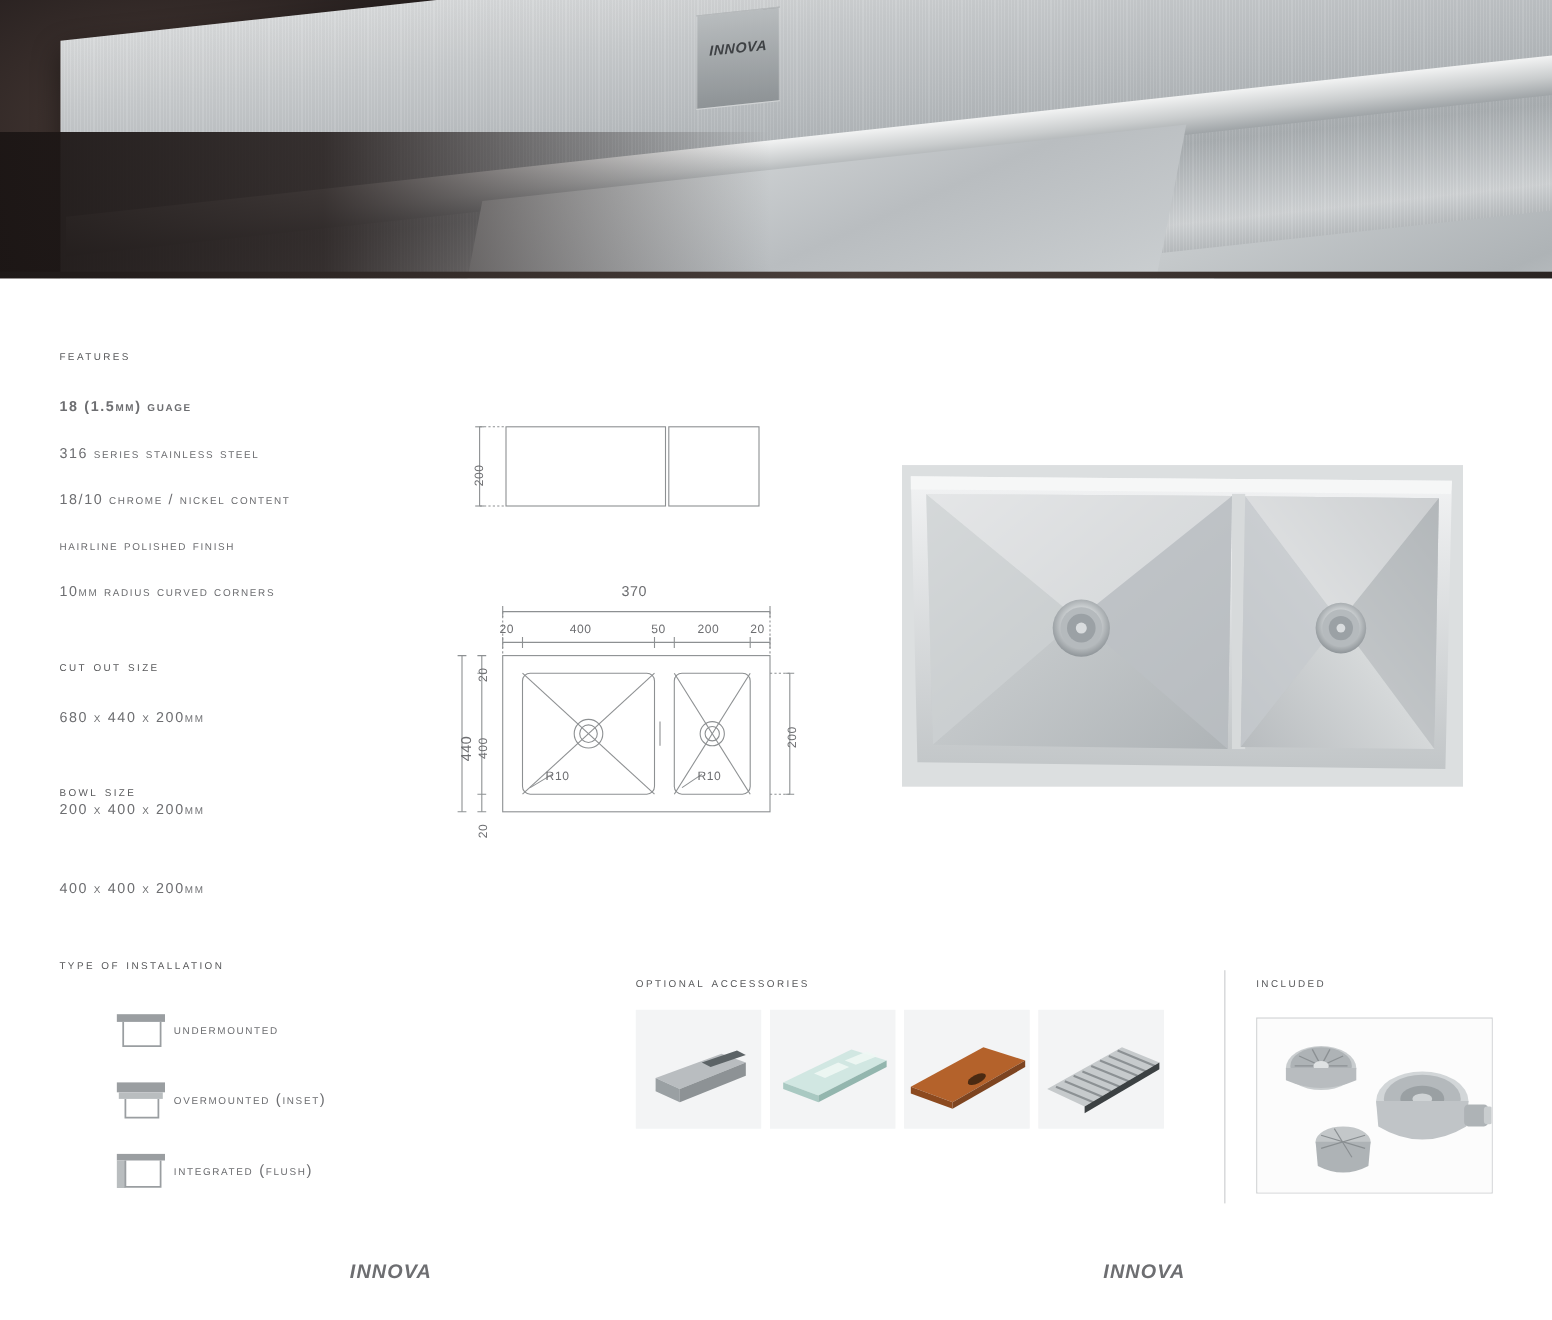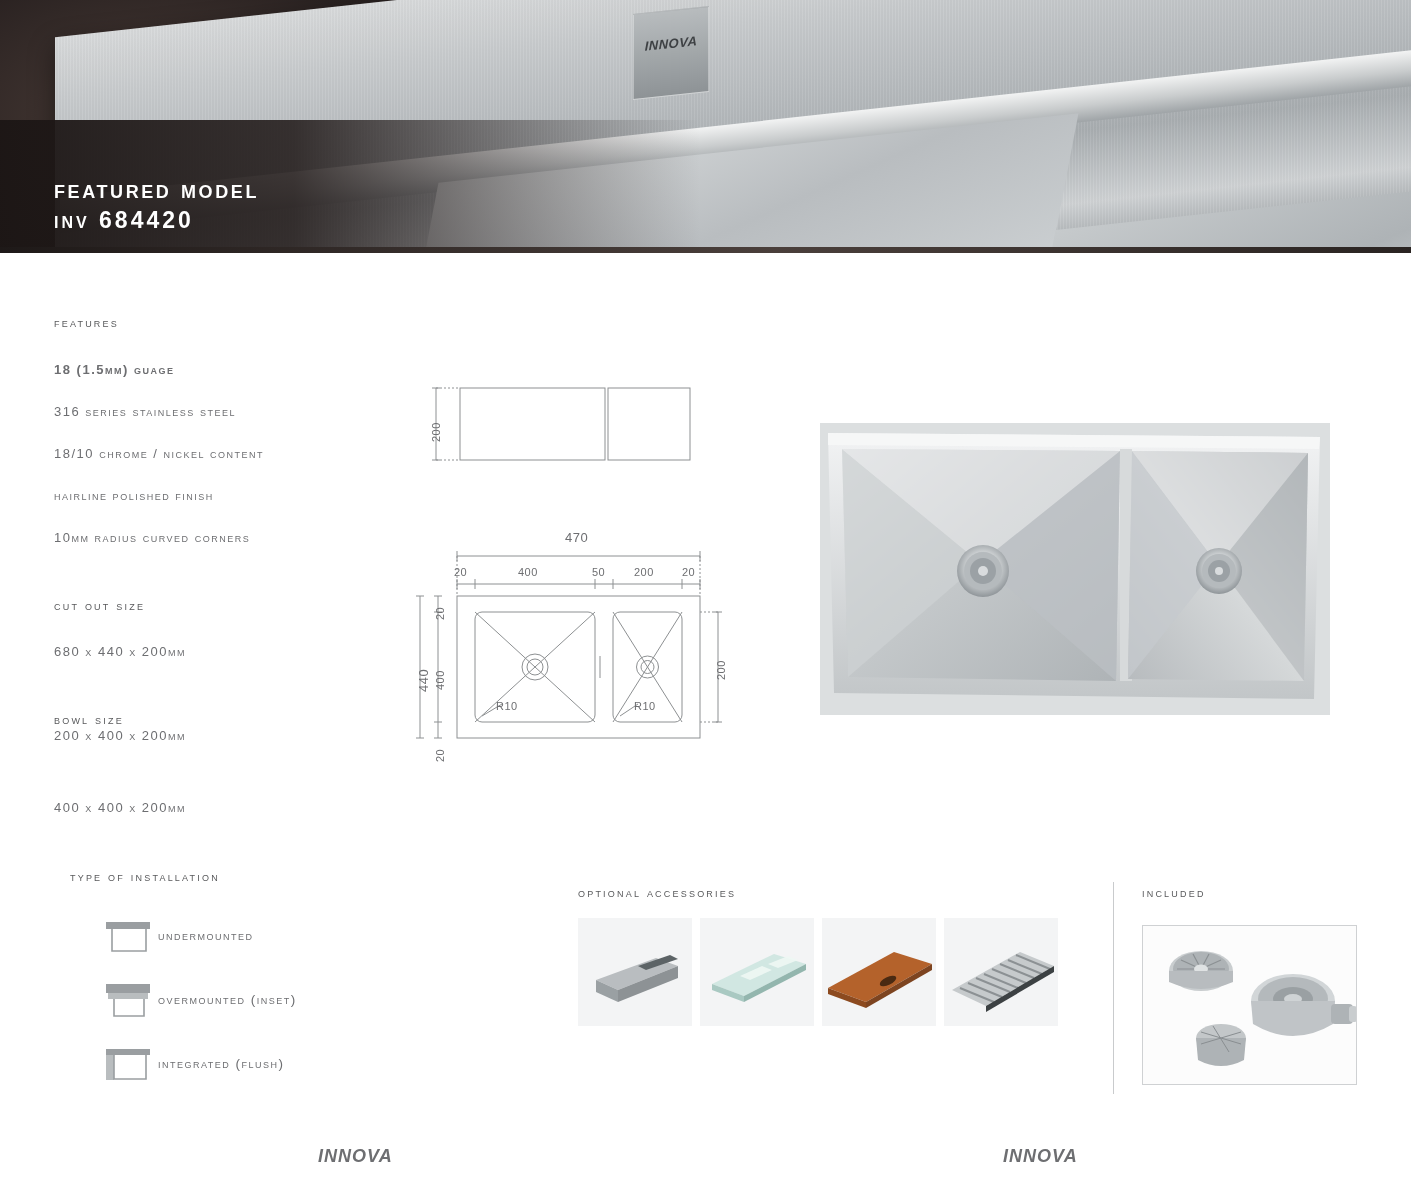--- a/index.html
+++ b/index.html
@@ -154,43 +154,39 @@
 <div class="hero">
   <div class="hero-bg"></div>
   <div class="slab"></div>
   <div class="slab-rim"></div>
   <div class="slab-inner"></div>
   <div class="slab-inner2"></div>
   <div class="hero-logo-plate">
     <span>INNOVA</span>
   </div>
   <div class="hero-fade"></div>
-  <div class="hero-text">
-    <div class="hero-title">Featured Model</div>
-    <div class="hero-sub">inv 684420</div>
-  </div>
   <div class="hero-bottom"></div>
 </div>
 
 <div class="sec-head" style="left:54px; top:315px;">Features</div>
 
 <div class="body-line" style="left:54px; top:362px;font-weight:bold;">18 (1.5mm) guage</div>
 <div class="body-line" style="left:54px; top:404px;">316 series stainless steel</div>
 <div class="body-line" style="left:54px; top:446px;">18/10 chrome / nickel content</div>
 <div class="body-line" style="left:54px; top:488px;">Hairline polished finish</div>
 <div class="body-line" style="left:54px; top:530px;">10mm radius curved corners</div>
 
 <div class="sec-head" style="left:54px; top:598px;">Cut out size</div>
 <div class="body-line" style="left:54px; top:644px;">680 x 440 x 200mm</div>
 
 <div class="sec-head" style="left:54px; top:712px;">Bowl size</div>
 <div class="body-line" style="left:54px; top:728px;">200 x 400 x 200mm</div>
 <div class="body-line" style="left:54px; top:800px;">400 x 400 x 200mm</div>
 
-<div class="sec-head" style="left:70px; top:869px;">Type of installation</div>
+<div class="sec-head" style="left:54px; top:869px;">Type of installation</div>
 
 <div class="inst-row" style="top:918px;">
   <div class="icon-box">
     <svg width="44" height="38" viewBox="0 0 44 38">
       <rect x="0" y="4" width="44" height="7" fill="#9a9ea1"></rect>
       <path d="M6 11 L6 33 L40 33 L40 11" fill="none" stroke="#9a9ea1" stroke-width="1.6"></path>
     </svg>
   </div>
   <div class="inst-label">Undermounted</div>
 </div>
@@ -280,21 +276,21 @@
       <line x1="304" y1="74" x2="312" y2="74"></line>
       <line x1="304" y1="184" x2="312" y2="184"></line>
       <line x1="290" y1="74" x2="308" y2="74" stroke-dasharray="2,2"></line>
       <line x1="290" y1="184" x2="308" y2="184" stroke-dasharray="2,2"></line>
 
       <line x1="72" y1="178" x2="92" y2="166"></line>
       <line x1="210" y1="178" x2="228" y2="166"></line>
     </g>
   </svg>
 
-  <div class="dim-txt" style="left:155px; top:150px; font-size:13px;">470</div>
+  <div class="dim-txt" style="left:155px; top:150px; font-size:13px;">370</div>
 
   <div class="dim-txt" style="left:44px; top:186px;">20</div>
   <div class="dim-txt" style="left:108px; top:186px;">400</div>
   <div class="dim-txt" style="left:182px; top:186px;">50</div>
   <div class="dim-txt" style="left:224px; top:186px;">200</div>
   <div class="dim-txt" style="left:272px; top:186px;">20</div>
 
   <div class="dim-txt dim-vert" style="left:24px; top:240px;">20</div>
   <div class="dim-txt dim-vert" style="left:24px; top:310px;">400</div>
   <div class="dim-txt dim-vert" style="left:24px; top:382px;">20</div>

